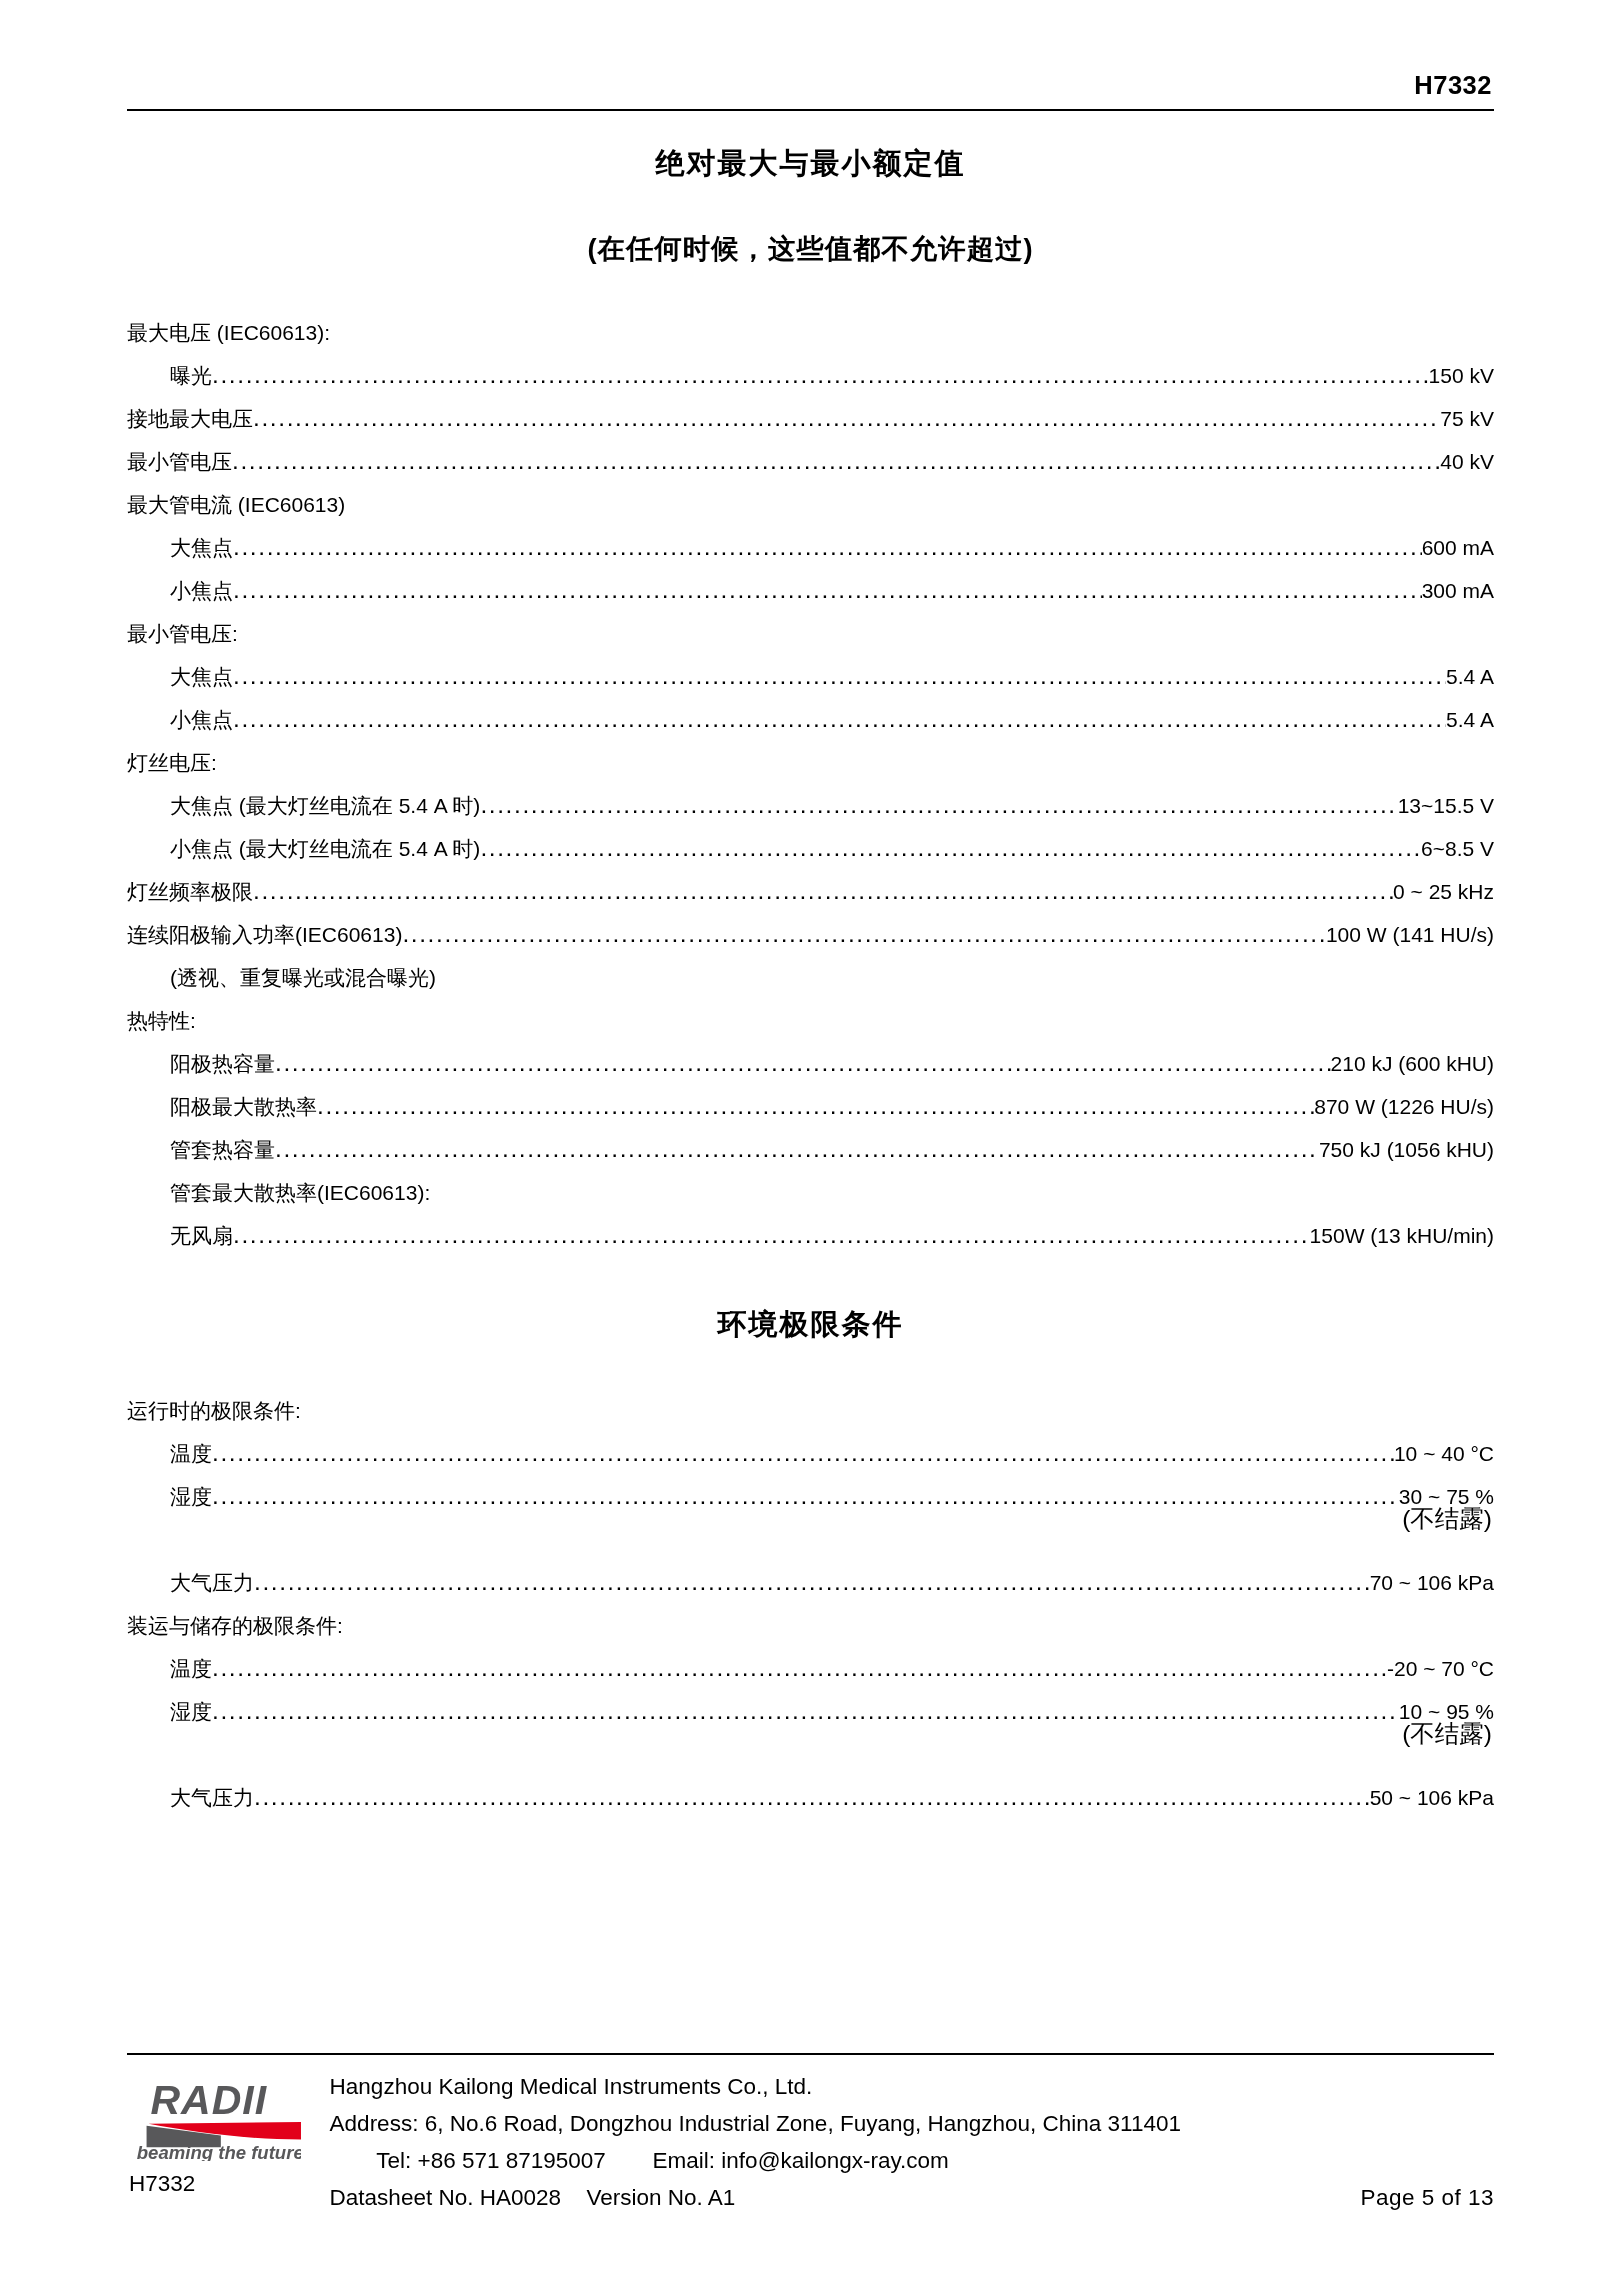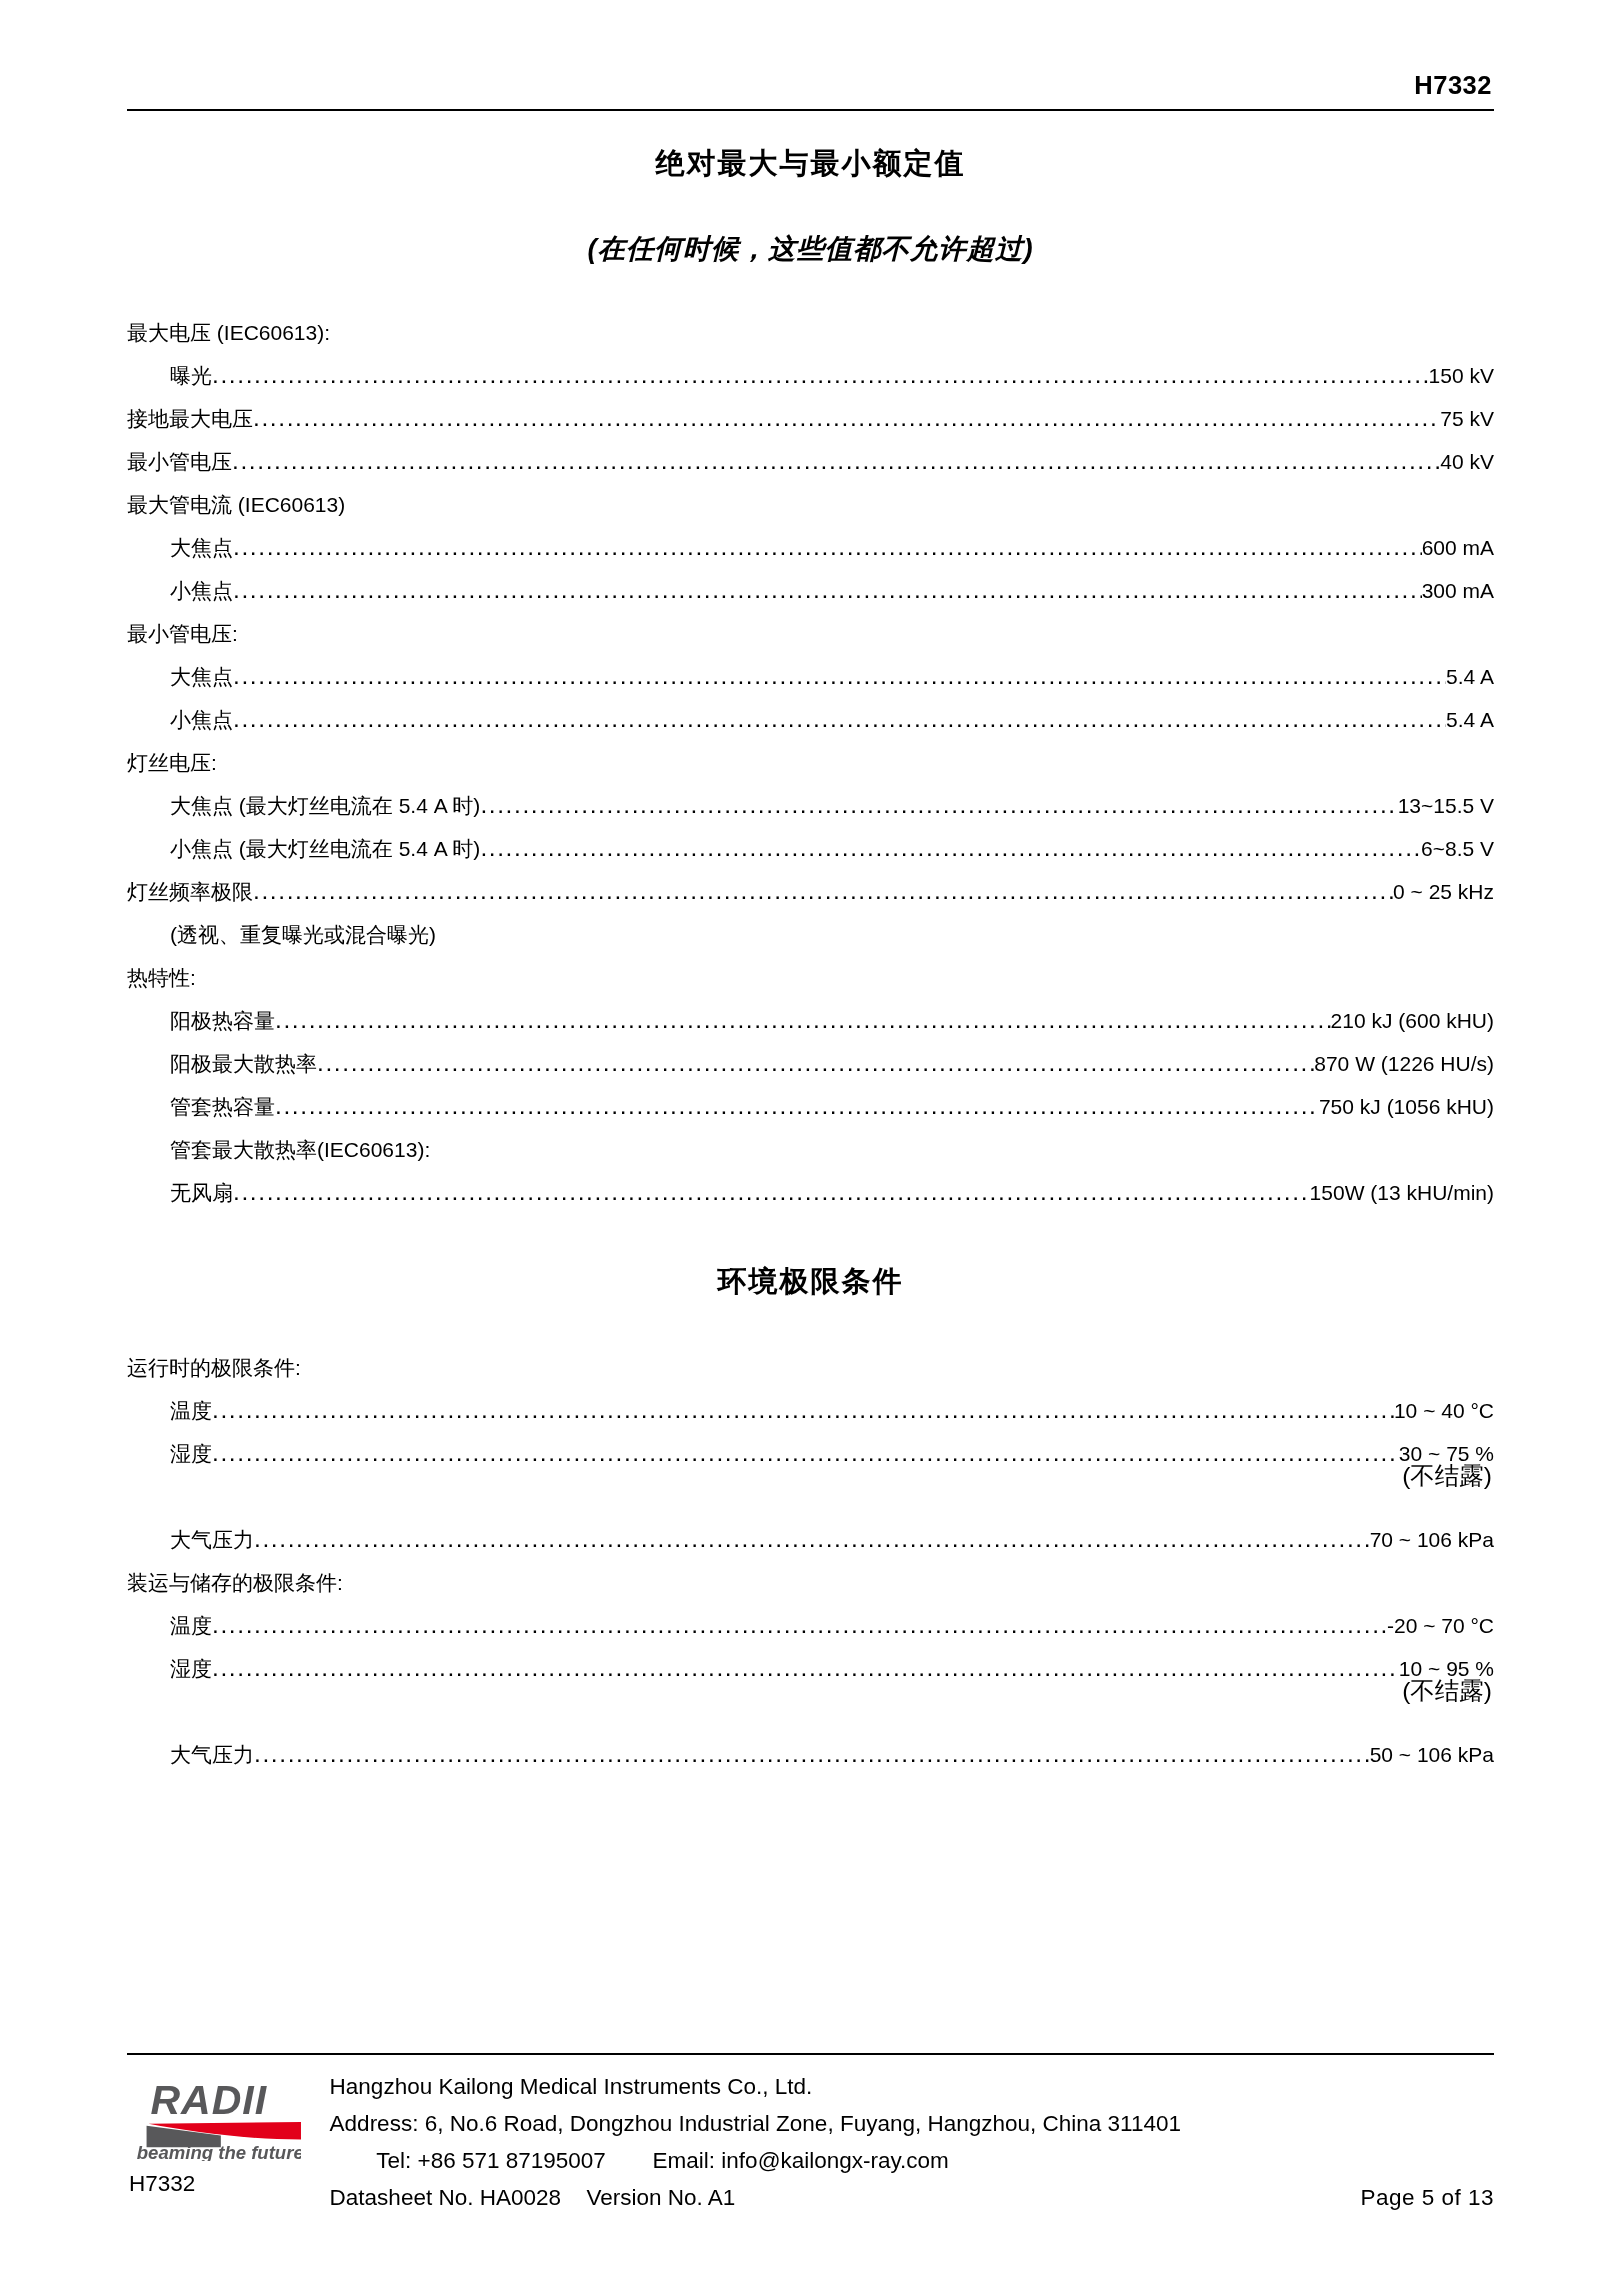--- a/index.html
+++ b/index.html
@@ -50,21 +50,20 @@
     font-weight: bold;
     letter-spacing: 2px;
   }
   .title-main { margin-top: 33px; }
   .title-sub {
     text-align: center;
     font-size: 27.4px;
     font-weight: bold;
     margin-top: 47px;
     letter-spacing: 1px;
-    font-style: italic;
   }
   .title-env {
     margin-top: 4px;
   }
 
   
   .spec-list {
     margin-top: 33px;
   }
   .spec-row {
@@ -236,20 +235,25 @@
       </div>
       <div class="spec-row indent-1">
         <span class="spec-label">小焦点  (最大灯丝电流在 5.4 A 时)</span>
         <span class="spec-leader"></span>
         <span class="spec-value">6~8.5 V</span>
       </div>
       <div class="spec-row indent-0">
         <span class="spec-label">灯丝频率极限</span>
         <span class="spec-leader"></span>
         <span class="spec-value">0 ~ 25 kHz</span>
+      </div>
+      <div class="spec-row indent-0">
+        <span class="spec-label">连续阳极输入功率(IEC60613)</span>
+        <span class="spec-leader"></span>
+        <span class="spec-value">100 W (141 HU/s)</span>
       </div>
       <div class="spec-row indent-1 plain">
         <span class="spec-label">(透视、重复曝光或混合曝光)</span>
         <span class="spec-leader"></span>
         <span class="spec-value"></span>
       </div>
       <div class="spec-row indent-0 plain">
         <span class="spec-label">热特性:</span>
         <span class="spec-leader"></span>
         <span class="spec-value"></span>

